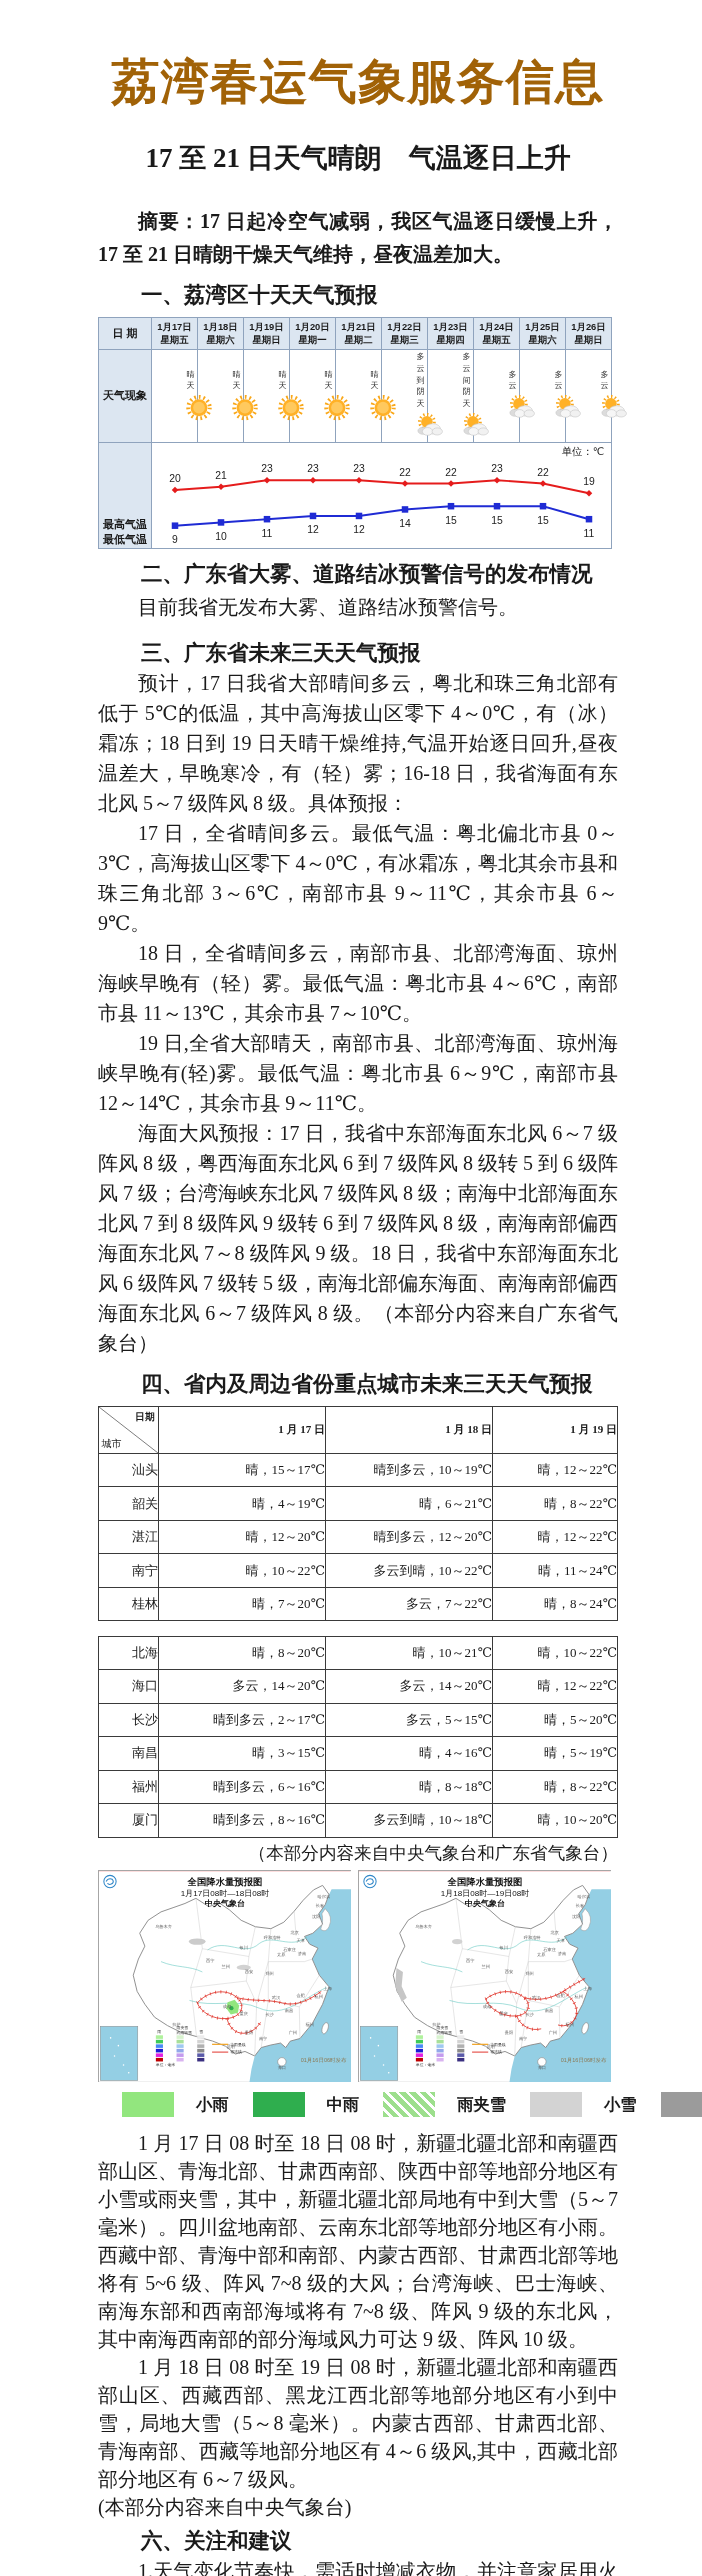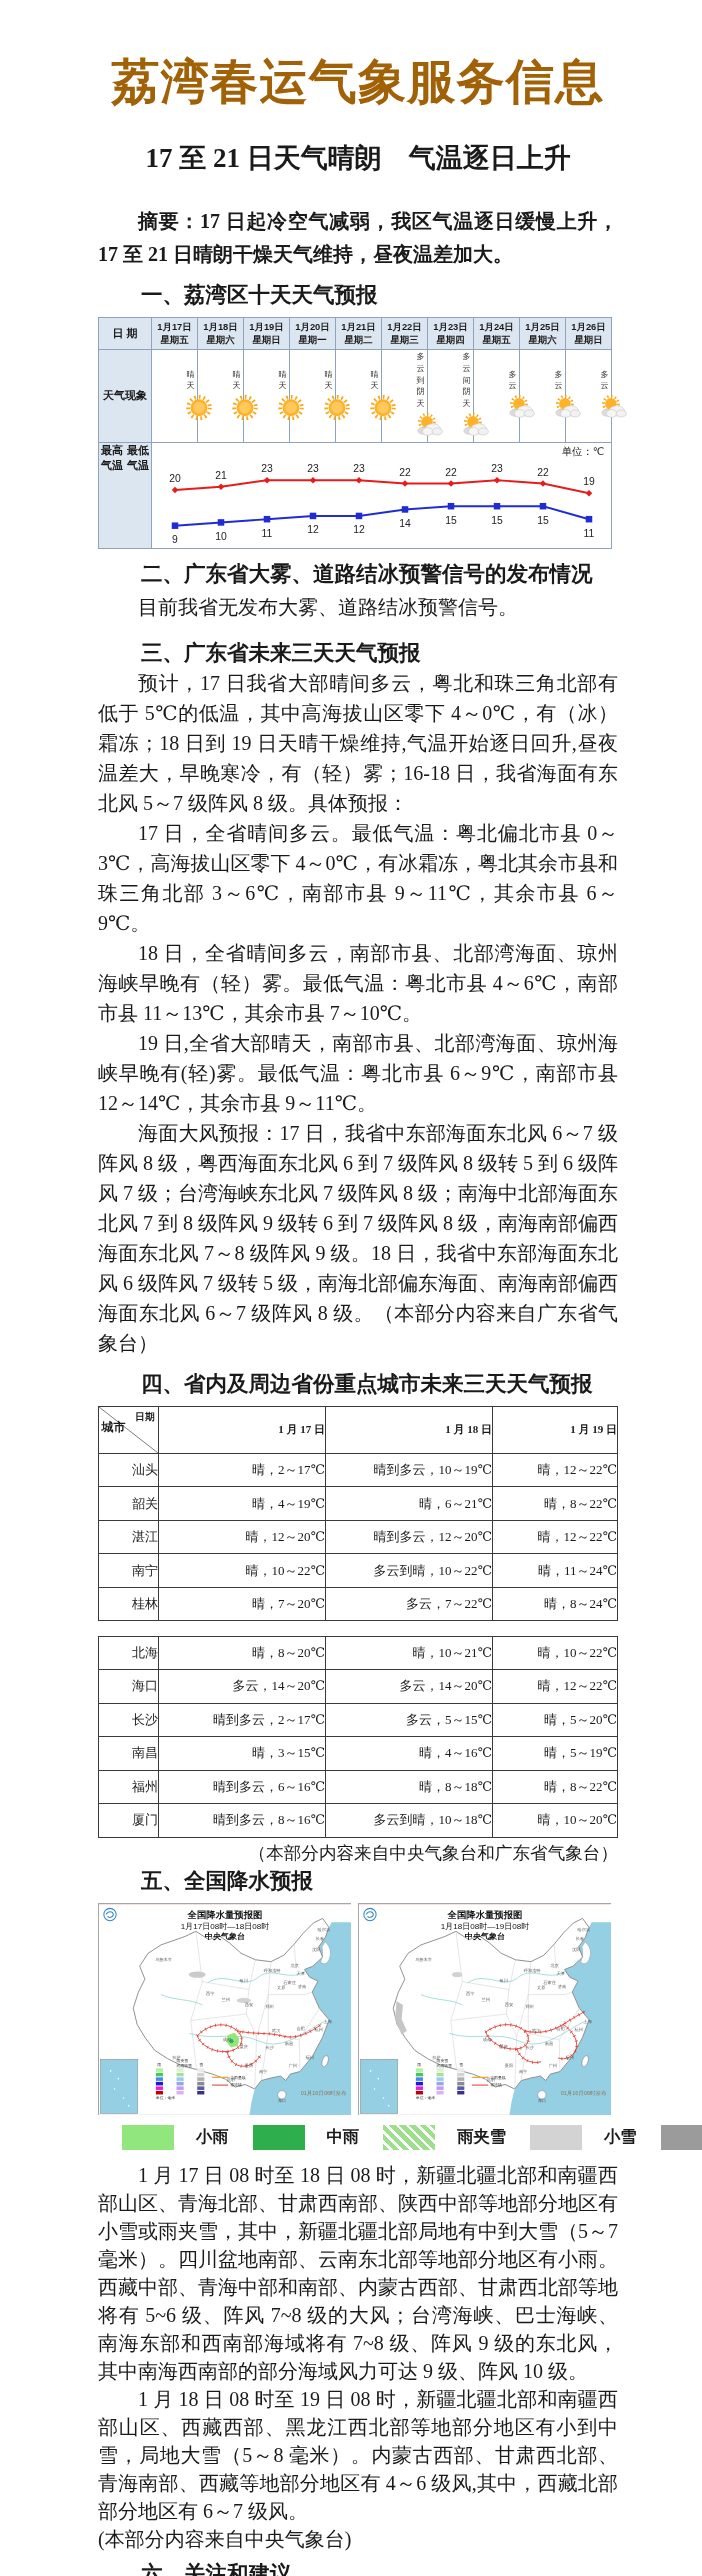--- a/index.html
+++ b/index.html
@@ -34,35 +34,35 @@
     font-family:"Liberation Sans","DejaVu Sans",sans-serif;}
   .tenday th,.tenday td{border:0.7px solid #8fa3bd;padding:0;text-align:center;vertical-align:middle;}
   .tenday .rowlabel{background:#dce6f1;font-size:11px;font-weight:bold;width:52px;}
   .tenday .datecell{background:#dce6f1;height:31px;font-size:9.4px;font-weight:bold;line-height:13.7px;}
   .tenday .iconcell{height:62px;background:#fff;padding-left:32px;}
   .cond{font-size:8.1px;color:#333;line-height:11.7px;margin-top:1.3px;
     font-family:"Liberation Sans","DejaVu Sans",sans-serif;}
   .chartcell{position:relative;height:104px;background:#fff;}
   .unit-note{position:absolute;top:2.6px;right:6.5px;font-size:10.4px;color:#222;
     font-family:"Liberation Sans","DejaVu Sans",sans-serif;}
-  .temp-labels{display:flex;flex-direction:row;justify-content:center;height:104px;}
+  .temp-labels{display:flex;flex-direction:column;justify-content:flex-end;height:104px;}
   .temp-labels div{font-size:11px;font-weight:bold;}
   
   .citytable{width:514px;table-layout:fixed;font-size:13px;}
   .citytable th,.citytable td{border:0.7px solid #3a3a3a;text-align:right;vertical-align:middle;
     font-weight:normal;padding:0;margin-top:31px;}
   .citytable .c0{width:59px;}
   .citytable .c1,.citytable .c2{width:166px;}
   .citytable .c3{width:124px;}
   .citytable .hrow th{height:46px;font-size:11px;font-weight:bold;}
   .citytable .drow th,.citytable .drow td{height:32.5px;}
   .corner{position:relative;}
   .corner svg{position:absolute;left:0;top:0;width:100%;height:100%;}
   .corner .t{position:absolute;top:3.9px;right:3.3px;font-size:9.8px;font-weight:bold;}
-  .corner .b{position:absolute;bottom:17px;left:2.6px;font-size:12px;font-weight:bold;}
+  .corner .b{position:absolute;bottom:2px;left:2.6px;font-size:10px;font-weight:normal;}
   .seg-gap{height:14.3px;}
   .table-note{margin-top:3.9px;font-size:17.6px;line-height:22px;text-align:right;}
   
   .maps{margin-top:6.5px;display:flex;gap:6.5px;}
   .mapbox{width:253px;height:212px;border:0.7px solid #a6a6a6;box-sizing:border-box;background:#ef4444;}
   .maplegend{margin-top:7.8px;display:flex;align-items:center;justify-content:space-between;height:30px;}
   .lg-item{display:flex;align-items:center;gap:22px;padding-left:24px;}
   .lg-swatch{width:52px;height:25px;border:0;}
   .lg-label{font-size:16.3px;font-weight:bold;white-space:nowrap;}
   .mt14{margin-top:9px;}
@@ -273,21 +273,21 @@
             </svg>
           <span class="t">日期</span>
           <span class="b">城市</span>
         </th>
         <th class="c1">1 月 17 日</th>
         <th class="c2">1 月 18 日</th>
         <th class="c3">1 月 19 日</th>
       </tr>
     <tr class="drow">
           <th class="c0">汕头</th>
-          <td class="c1">晴，2～17℃</td>
+          <td class="c1">晴，15～17℃</td>
           <td class="c2">晴到多云，10～19℃</td>
           <td class="c3">晴，12～22℃</td>
         </tr>
         <tr class="drow">
           <th class="c0">韶关</th>
           <td class="c1">晴，4～19℃</td>
           <td class="c2">晴，6～21℃</td>
           <td class="c3">晴，8～22℃</td>
         </tr>
         <tr class="drow">
@@ -347,21 +347,20 @@
           <th class="c0">厦门</th>
           <td class="c1">晴到多云，8～16℃</td>
           <td class="c2">多云到晴，10～18℃</td>
           <td class="c3">晴，10～20℃</td>
         </tr>
       </tbody>
   </table>
 
   <div class="table-note">（本部分内容来自中央气象台和广东省气象台）</div>
 
-  <div class="sec-heading" style="margin-top:2.6px;">五、全国降水预报</div>
   <div class="maps" id="maps">
       <div class="mapbox"><svg width="252" height="211" viewBox="0 0 390 326">
           <rect x="0" y="0" width="390" height="326" fill="#ffffff"></rect>
           <polygon points="356,36 350,52 340,66 346,82 331,96 318,101 326,113 339,119 330,136 341,161 356,179 346,206 330,236 311,259 296,263 289,273 281,266 266,269 251,273 241,286 236,306 232,332 392,332 392,28 360,28" fill="#94cfe4"></polygon>
           <path d="M350,58 Q363,70 356,86 Q351,96 343,90 Q348,76 345,66 Z" fill="#fdfdfd" stroke="#9a9a9a" stroke-width="0.8"></path>
           <path d="M150,42 L170,55 L186,49 L202,60 L220,76 L242,86 L266,89 L286,79 L302,62 L316,45 L332,29 L346,22 L356,36 L350,52 L340,66 L346,82 L331,96 L318,101 L326,113 L339,119 L330,136 L341,161 L356,179 L346,206 L330,236 L311,259 L296,263 L289,273 L281,266 L266,269 L251,273 L241,286 L226,279 L211,283 L196,271 L176,263 L151,256 L126,249 L106,239 L86,226 L71,206 L59,186 L53,161 L61,136 L71,116 L63,96 L76,76 L96,63 L116,56 L133,50 Z" fill="#ffffff" stroke="#858585" stroke-width="1.4"></path>
           <g stroke="#c8c8c8" stroke-width="0.7" fill="none">
             <path d="M150,42 L160,120 L142,180 L151,256"></path>
             <path d="M160,120 L232,132 L242,86"></path>
             <path d="M232,132 L228,170 L244,205 L241,286"></path>

